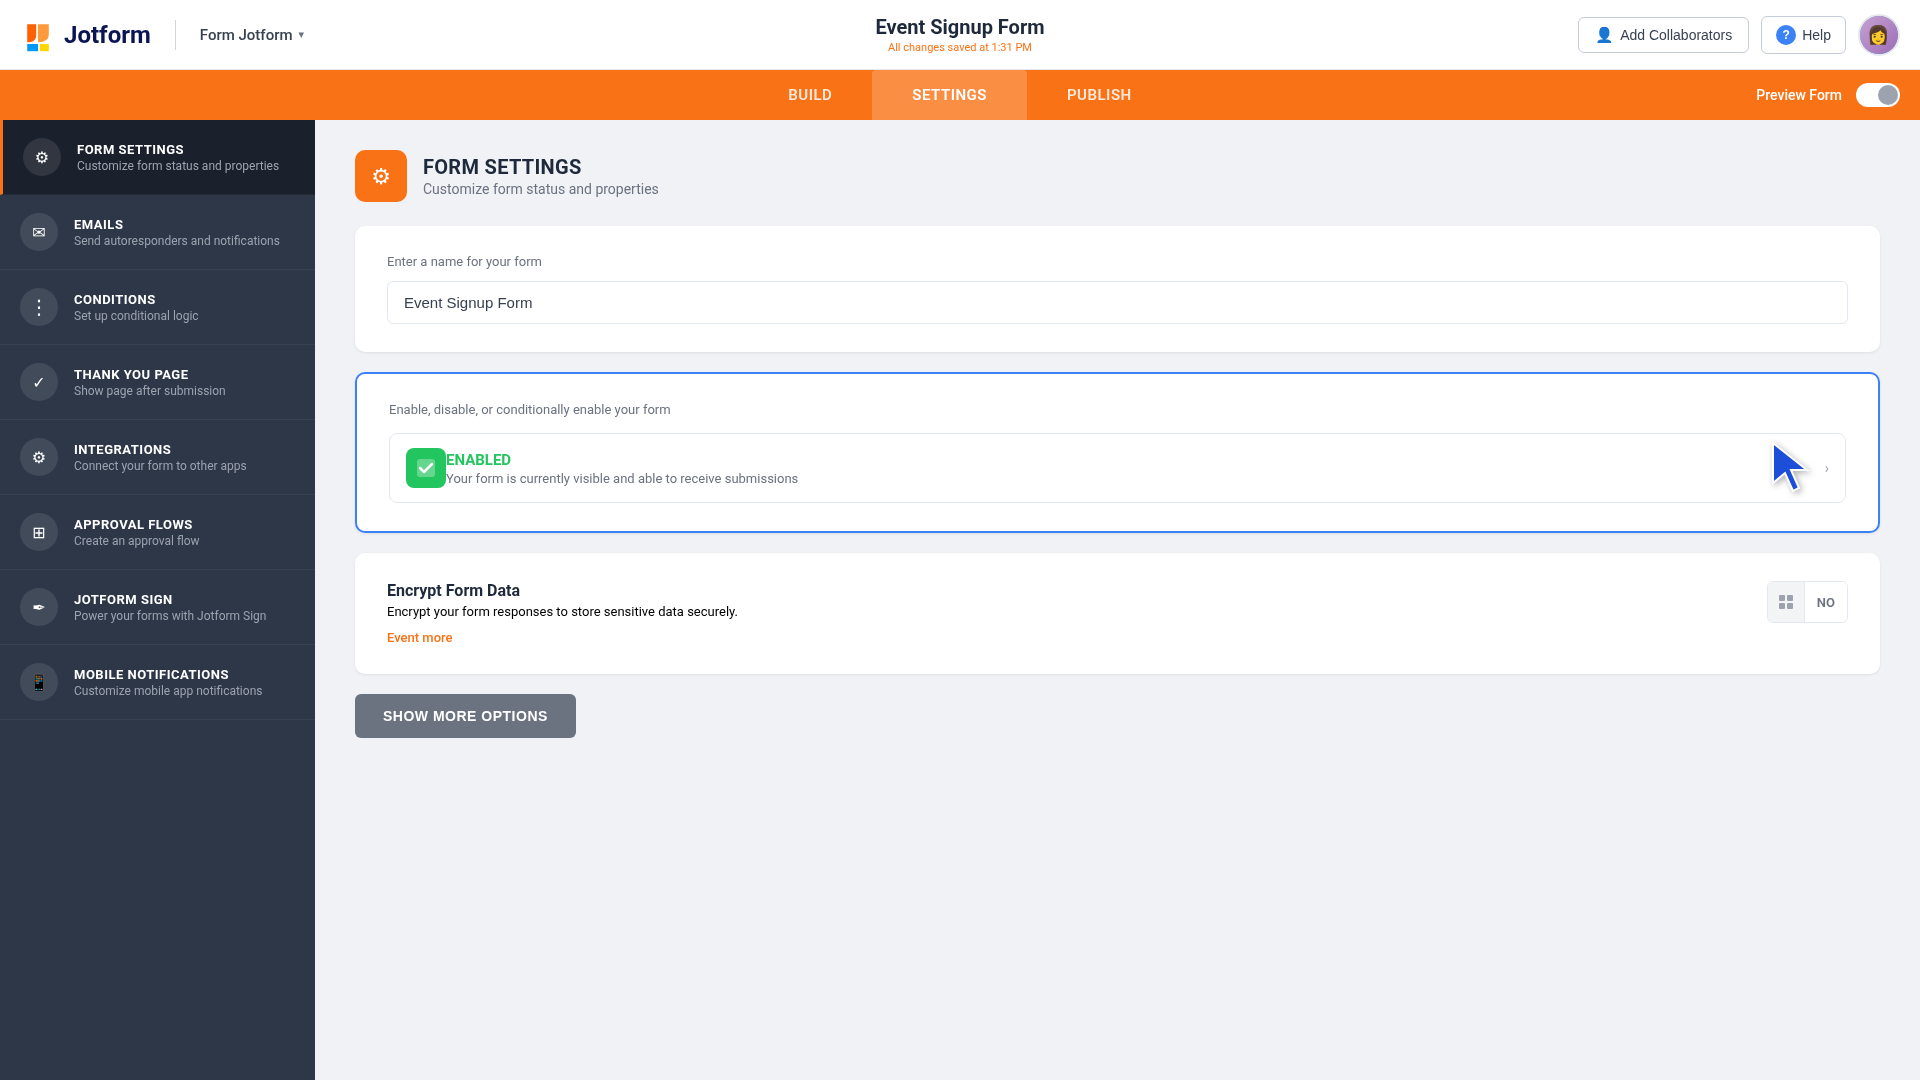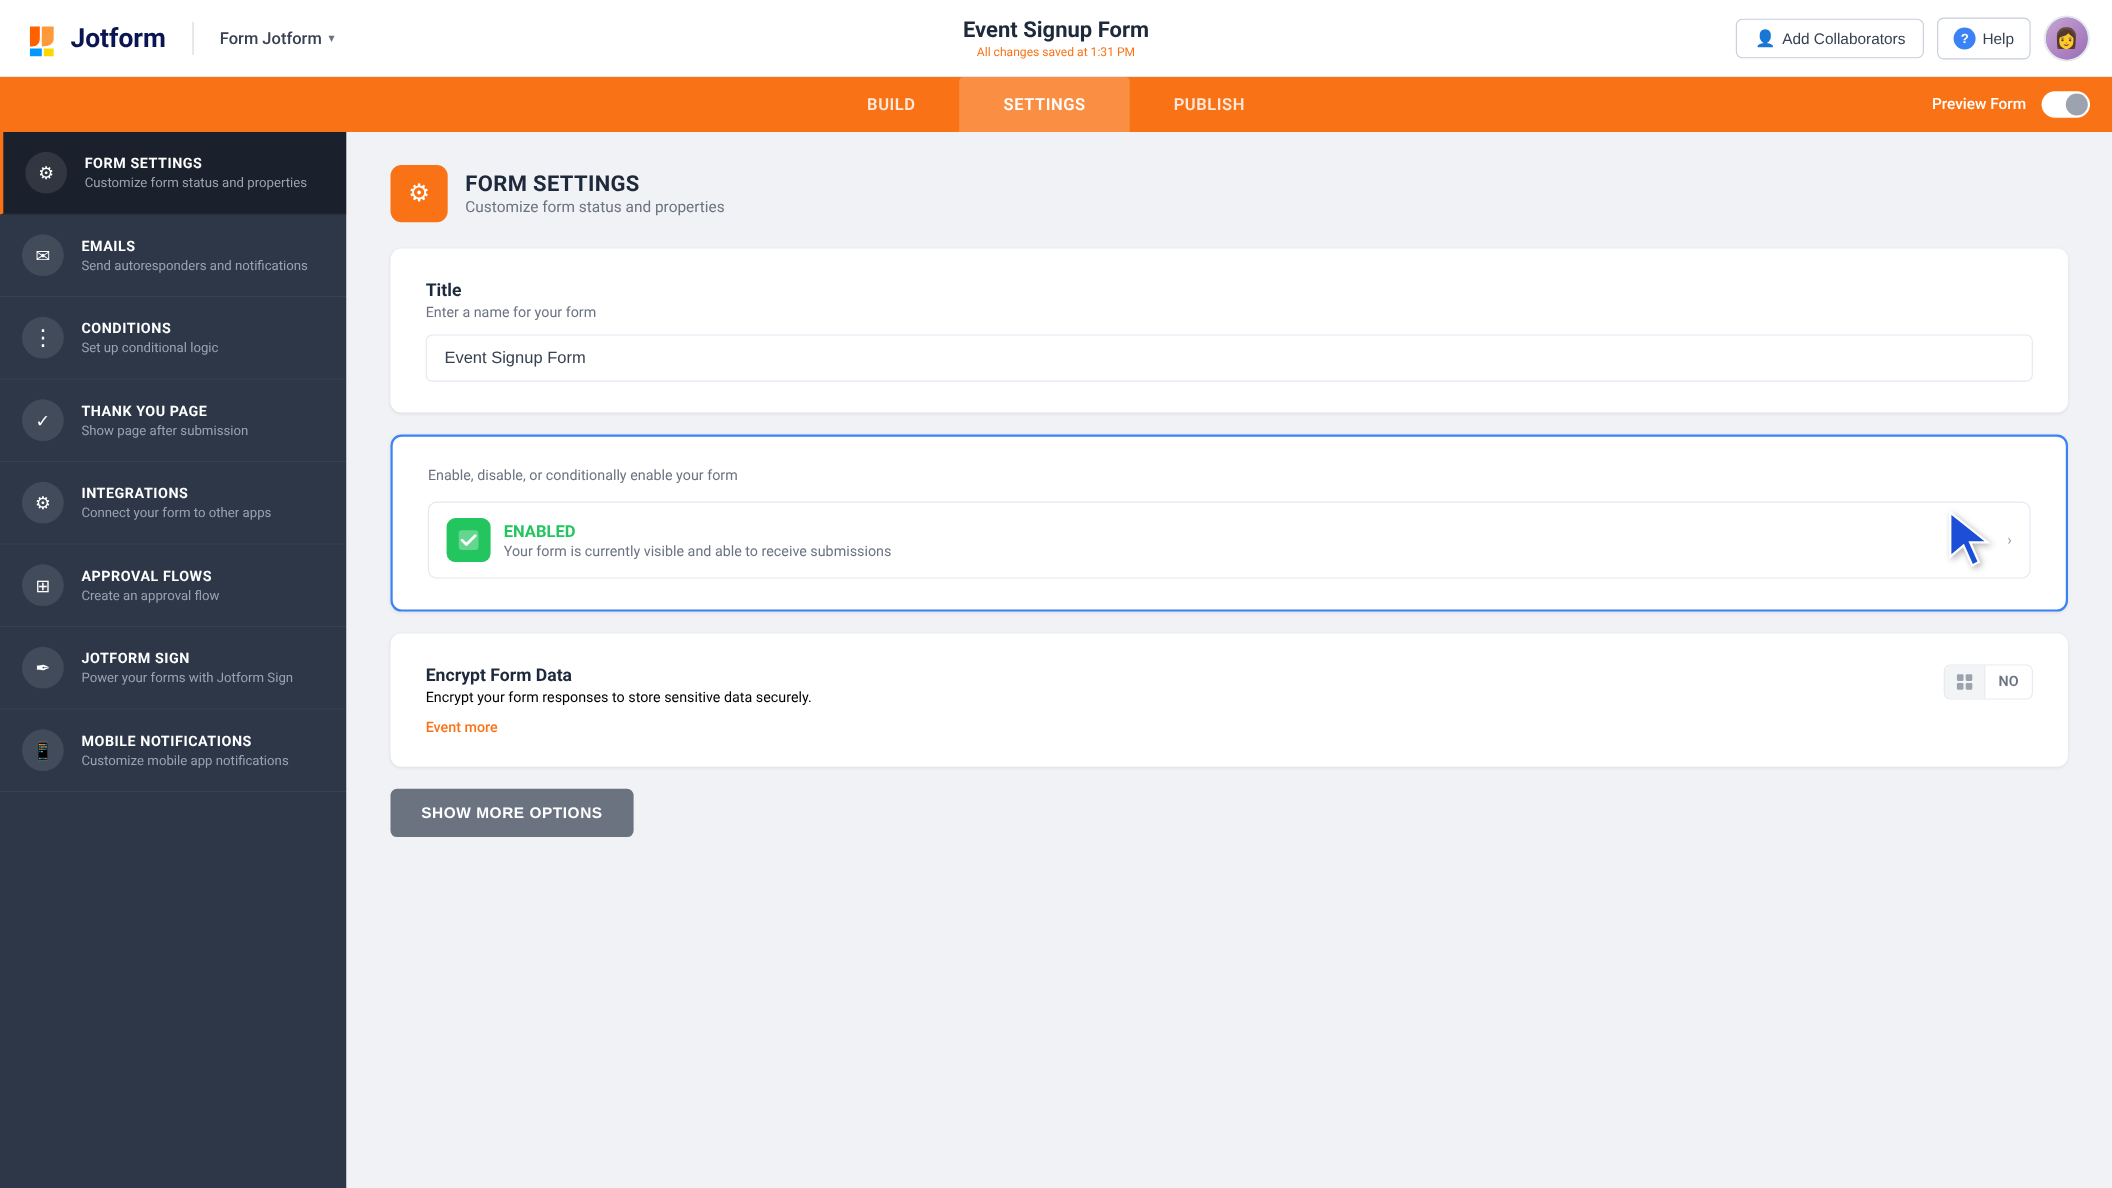--- a/index.html
+++ b/index.html
@@ -121,21 +121,21 @@
     .status-card {
       background: #fff; border-radius: 10px; padding: 28px 32px; margin-bottom: 20px;
       border: 2.5px solid #3b82f6; box-shadow: 0 1px 3px rgba(0,0,0,0.08);
     }
     .status-title { font-size: 16px; font-weight: 700; color: #1e293b; margin-bottom: 4px; }
     .status-hint { font-size: 13px; color: #6b7280; margin-bottom: 16px; }
     .status-option {
       display: flex; align-items: center; justify-content: space-between;
       border: 1.5px solid #e2e8f0; border-radius: 8px; padding: 14px 16px; cursor: pointer;
     }
-    .status-option-left { display: flex; align-items: center; gap: 12px; }
+    .status-option-left { display: flex; align-items: center; }
     .status-icon-box {
       width: 40px; height: 40px; background: #22c55e; border-radius: 8px;
       display: flex; align-items: center; justify-content: center; font-size: 18px; color: #fff;
     }
     .status-enabled-text { font-size: 15px; font-weight: 700; color: #22c55e; }
     .status-desc { font-size: 13px; color: #6b7280; margin-top: 2px; }
     .chevron-right { font-size: 14px; color: #9ca3af; }
 
     
     .encrypt-card {
@@ -144,21 +144,21 @@
     }
     .encrypt-row { display: flex; align-items: flex-start; justify-content: space-between; gap: 24px; }
     .encrypt-left {}
     .encrypt-title { font-size: 16px; font-weight: 700; color: #1e293b; margin-bottom: 4px; }
     .encrypt-desc { font-size: 13px; color: #000000; margin-bottom: 8px; }
     .learn-more { font-size: 13px; color: #f97316; cursor: pointer; font-weight: 500; text-decoration: none; }
 
     
     .toggle-no {
       display: flex; align-items: center; border: 1.5px solid #e2e8f0; border-radius: 6px;
-      overflow: hidden; flex-shrink: 0; height: 32px;
+      overflow: hidden; flex-shrink: 0; height: 42px;
     }
     .toggle-no-icon {
       padding: 0 10px; height: 100%; display: flex; align-items: center;
       background: #f3f4f6; border-right: 1.5px solid #e2e8f0; color: #9ca3af; font-size: 13px;
     }
     .toggle-no-label {
       padding: 0 12px; height: 100%; display: flex; align-items: center;
       font-size: 13px; font-weight: 600; color: #6b7280; background: #fff;
     }
 
@@ -325,21 +325,20 @@
     <div class="page-header">
       <div class="page-header-icon">⚙</div>
       <div>
         <div class="page-header-title">FORM SETTINGS</div>
         <div class="page-header-subtitle">Customize form status and properties</div>
       </div>
     </div>
 
     
     <div class="card">
-      <div class="field-label">Title</div>
       <div class="field-hint">Enter a name for your form</div>
       <input class="text-input" type="text" value="Event Signup Form" style="">
     </div>
 
     
     <div class="status-section-wrapper">
       <div class="status-card">
         <div class="status-hint">Enable, disable, or conditionally enable your form</div>
         <div class="status-option">
           <div class="status-option-left">

